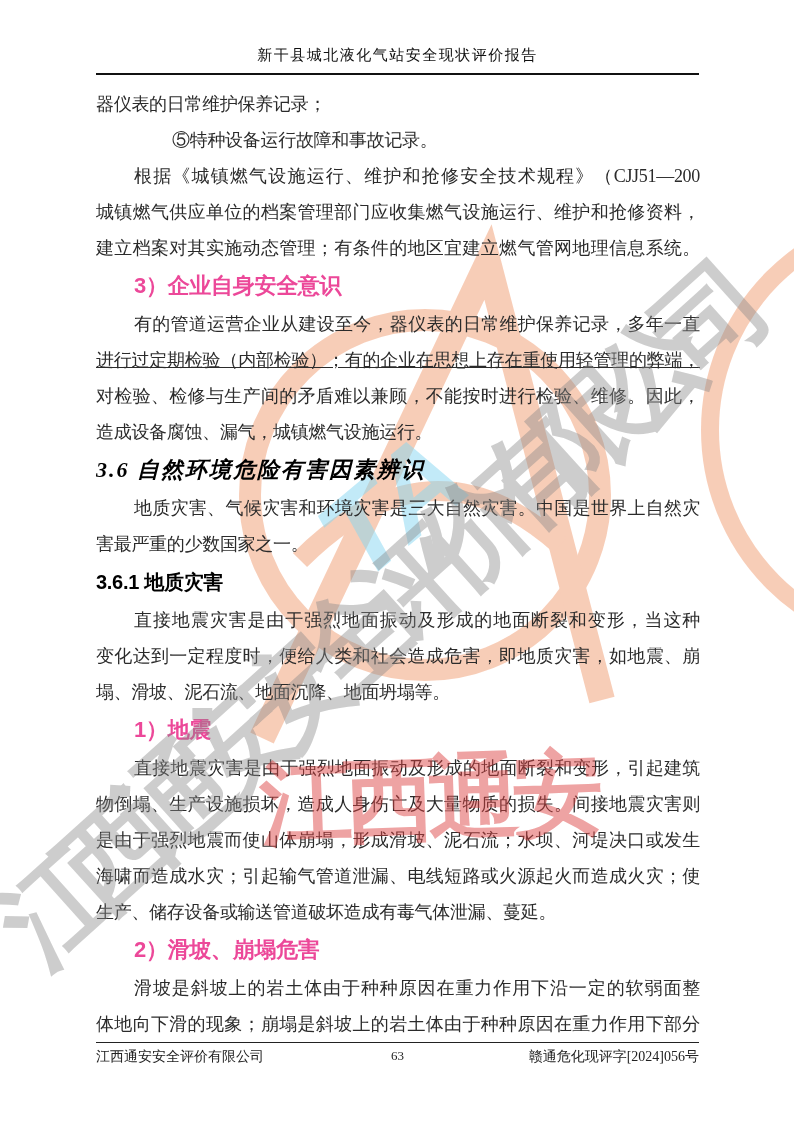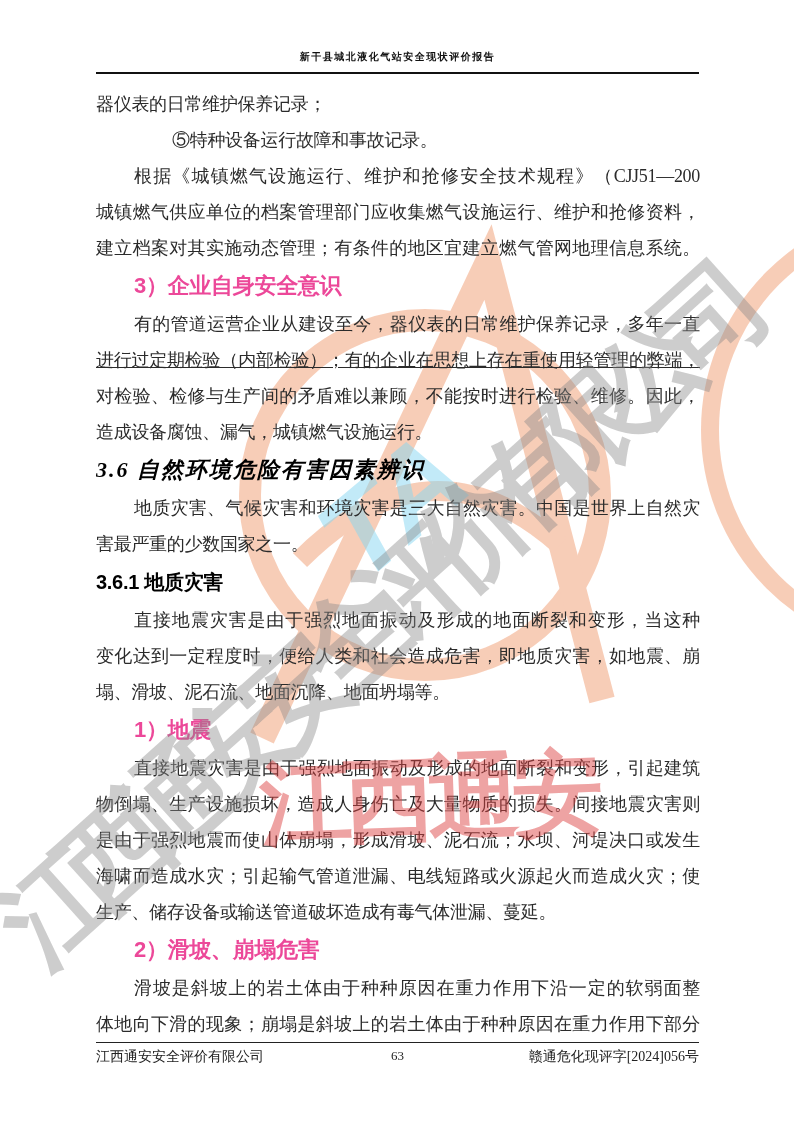--- a/index.html
+++ b/index.html
@@ -4,21 +4,21 @@
 <style>
   html,body{margin:0;padding:0;background:#e8e8e8;}
   .page{
     position:relative;width:794px;height:1123px;margin:0 auto;
     background:#ffffff;overflow:hidden;
     font-family:"Liberation Serif", serif;color:#2b2b2b;
   }
   
   .header{position:absolute;left:96px;top:46px;width:603px;text-align:center;
     border-bottom:2px solid #111;padding-bottom:8px;}
-  .header .title{font-size:10px;font-weight:700;letter-spacing:1.5px;color:#111;}
+  .header .title{font-size:15px;font-weight:400;letter-spacing:1.5px;color:#111;}
   
   .content{position:absolute;left:96px;top:86px;width:604px;z-index:2;}
   .line{height:36px;line-height:36px;font-size:18px;letter-spacing:-0.3px;
     overflow:hidden;word-break:break-all;}
   .line.fill{text-align:justify;text-align-last:justify;}
   .line.hsub{height:40px;line-height:40px;font-weight:bold;
     font-family:"Liberation Sans", sans-serif;font-size:22px;color:#ec4899;}
   .line.h36{height:40px;line-height:40px;font-weight:bold;font-style:italic;
     font-size:22px;letter-spacing:2px;color:#000;}
   .line.h361{height:40px;line-height:40px;font-weight:bold;

